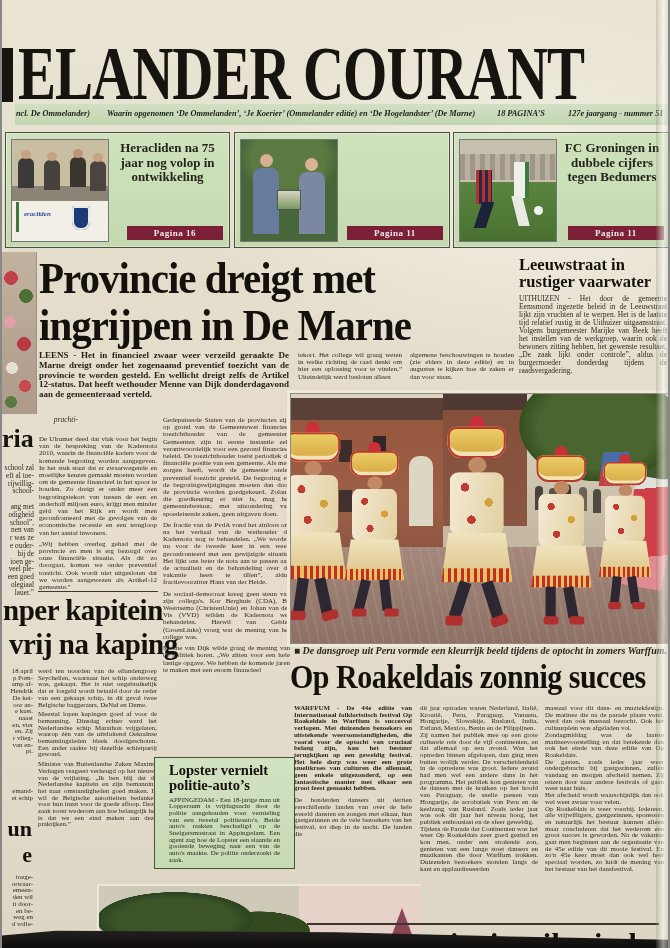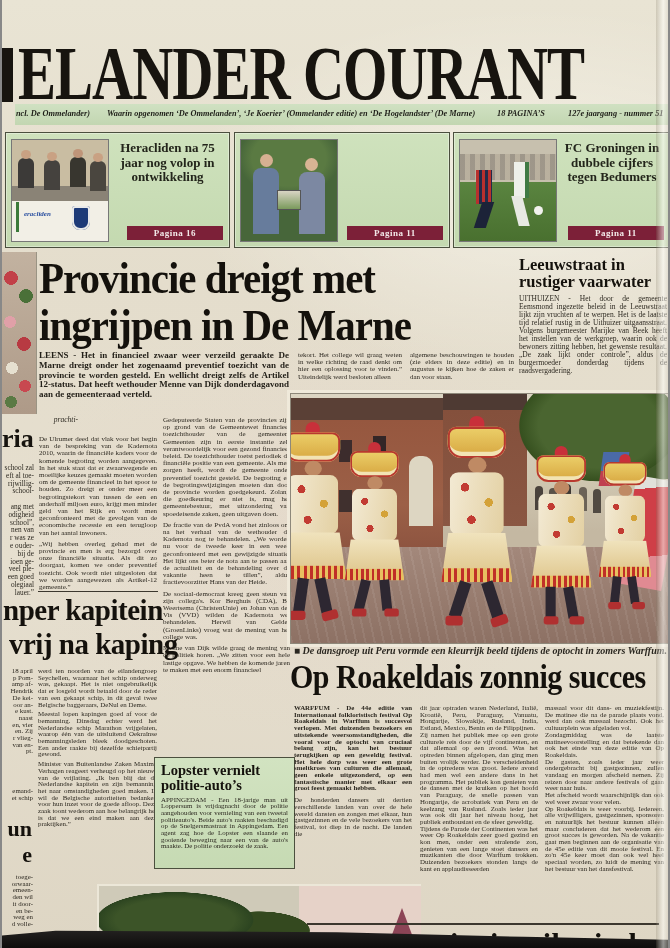--- a/index.html
+++ b/index.html
@@ -65,21 +65,21 @@
                radial-gradient(circle 4px at 20px 44px,#c23b32 97%,transparent),
                linear-gradient(100deg,#f3ead4,#e3d0a2);}
   .dc-skirt{position:absolute;left:2px;top:108px;width:66px;height:46px;
     background-image:repeating-linear-gradient(90deg,#c03028 0 3px,#e8c060 3px 6px),linear-gradient(180deg,#f0e3bd,#dcc184);
     background-size:100% 13px,100% 100%;background-position:bottom,top;background-repeat:no-repeat;
     clip-path:polygon(10% 0,90% 0,100% 100%,0 100%);}
   .dc-leg{position:absolute;top:153px;width:11px;height:34px;background:#2d2731;}
   .dc-boot{position:absolute;top:185px;width:16px;height:9px;background:#b03030;border-radius:3px;}
   
   #lopster-box{left:152px;top:757px;width:141px;height:112px;background:linear-gradient(180deg,#d2e3c1,#c6dab3);
-    border:1px solid #4b4f3e;padding:5px 6px;box-sizing:border-box;}
+    border:1px solid #4b4f3e;padding:5px 14px;box-sizing:border-box;}
   
   #bottom-photo{left:95px;top:884px;width:322px;height:64px;overflow:hidden;border-top:2px solid #ece7d8;border-left:2px solid #ece7d8;
     background:linear-gradient(90deg,#cfcab8 0 62%,#e6d2c8 62%);}
   .bp-tree{position:absolute;left:-20px;top:6px;width:240px;height:70px;
     background:radial-gradient(ellipse 45% 55% at 40% 40%,#3c5428 0 55%,#2c4420 72%,transparent 73%),
                radial-gradient(ellipse 35% 45% at 75% 55%,#34491f 0 60%,transparent 61%);}
   .bp-dark{position:absolute;left:0;bottom:0;width:205px;height:13px;background:#1e2617;}
   .bp-cone{position:absolute;left:288px;top:22px;width:0;height:0;
     border-left:15px solid transparent;border-right:15px solid transparent;border-bottom:40px solid #8c4456;}
   

